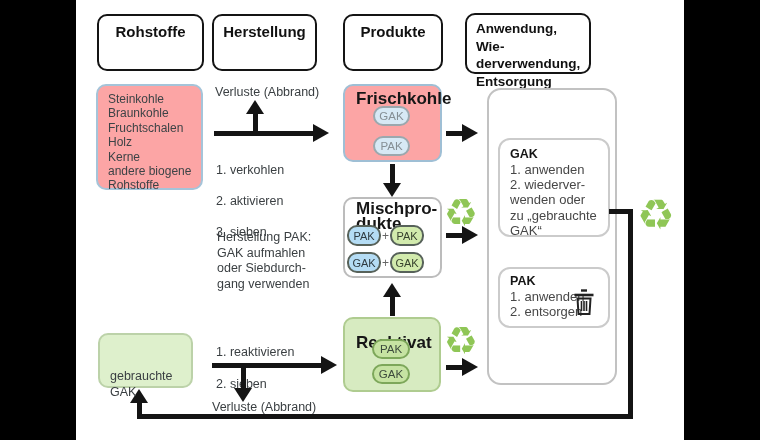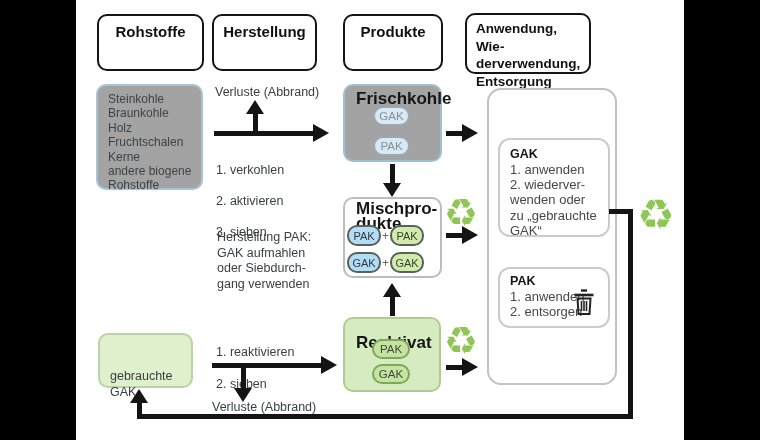--- a/index.html
+++ b/index.html
@@ -7,21 +7,21 @@
         font-family:"Liberation Sans","DejaVu Sans",sans-serif;color:#3a3f42;}
   .abs{position:absolute;}
   .bar{position:absolute;top:0;width:76px;height:440px;background:#000;}
   
   .hbox{position:absolute;background:#fff;border:2px solid #141414;border-radius:10px;
         font-weight:bold;color:#111;font-size:15px;text-align:center;padding-top:7px;box-sizing:border-box;}
   .hbox4{position:absolute;background:#fff;border:2px solid #141414;border-radius:10px;
         font-weight:bold;color:#111;font-size:13.5px;line-height:17.5px;text-align:left;
         padding:5px 0 0 9px;box-sizing:border-box;white-space:pre-line;}
   
-  .bluebox{position:absolute;background:#a3a3a3;border:2px solid #a5c4d9;border-radius:10px;box-sizing:border-box;}
+  .bluebox{position:absolute;background:#fca5a5;border:2px solid #a5c4d9;border-radius:10px;box-sizing:border-box;}
   .greenbox{position:absolute;background:#d7ebc1;border:2px solid #afcc90;border-radius:10px;box-sizing:border-box;}
   .graybox{position:absolute;background:#fff;border:2px solid #c2c2c2;border-radius:12px;box-sizing:border-box;}
   .boxtitle{font-weight:bold;color:#161616;font-size:17px;line-height:15px;white-space:pre-line;}
   .listtext{font-size:12px;line-height:14.4px;color:#3d4346;}
   .note{font-size:12.5px;line-height:15.5px;color:#3a3f42;white-space:pre-line;}
   
   .pill{position:absolute;box-sizing:border-box;border-radius:10px;text-align:center;
         font-size:11.5px;display:flex;align-items:center;justify-content:center;}
   .pill-fk{background:#d7e9f5;border:2px solid #9ba8ae;color:#858f95;width:37px;height:20px;}
   .pill-rk{background:#c6e3a2;border:2px solid #7da75a;color:#3c4a3c;width:38px;height:20px;}
@@ -59,22 +59,22 @@
   <div class="hbox" style="left:97px;top:14px;width:107px;height:57px;">Rohstoffe</div>
   <div class="hbox" style="left:212px;top:14px;width:105px;height:57px;">Herstellung</div>
   <div class="hbox" style="left:343px;top:14px;width:100px;height:57px;">Produkte</div>
   <div class="hbox4" style="left:465px;top:13px;width:126px;height:61px;">Anwendung, Wie-
 derverwendung,
 Entsorgung</div>
 
   <div class="bluebox" style="left:96px;top:84px;width:107px;height:106px;padding:6px 0 0 10px;">
     <div class="listtext">Steinkohle</div>
     <div class="listtext">Braunkohle</div>
+    <div class="listtext">Fruchtschalen</div>
     <div class="listtext">Holz</div>
-    <div class="listtext">Fruchtschalen</div>
     <div class="listtext">Kerne</div>
     <div class="listtext">andere biogene</div>
     <div class="listtext">Rohstoffe</div>
   </div>
 
   <div class="abs note" style="left:215px;top:85px;">Verluste (Abbrand)</div>
   <div class="arr-up" style="left:246px;top:100px;"></div>
   <div class="vline" style="left:253px;top:112px;height:22px;"></div>
   <div class="hline" style="left:214px;top:131px;width:102px;"></div>
   <div class="arr-right" style="left:313px;top:124px;"></div>

